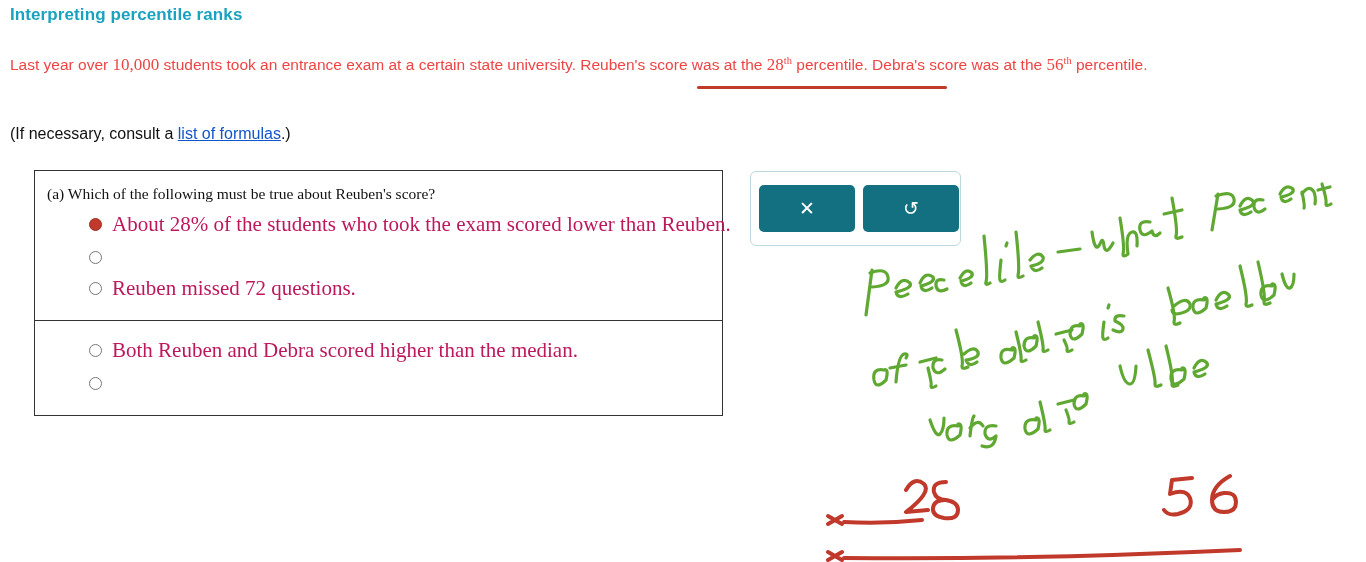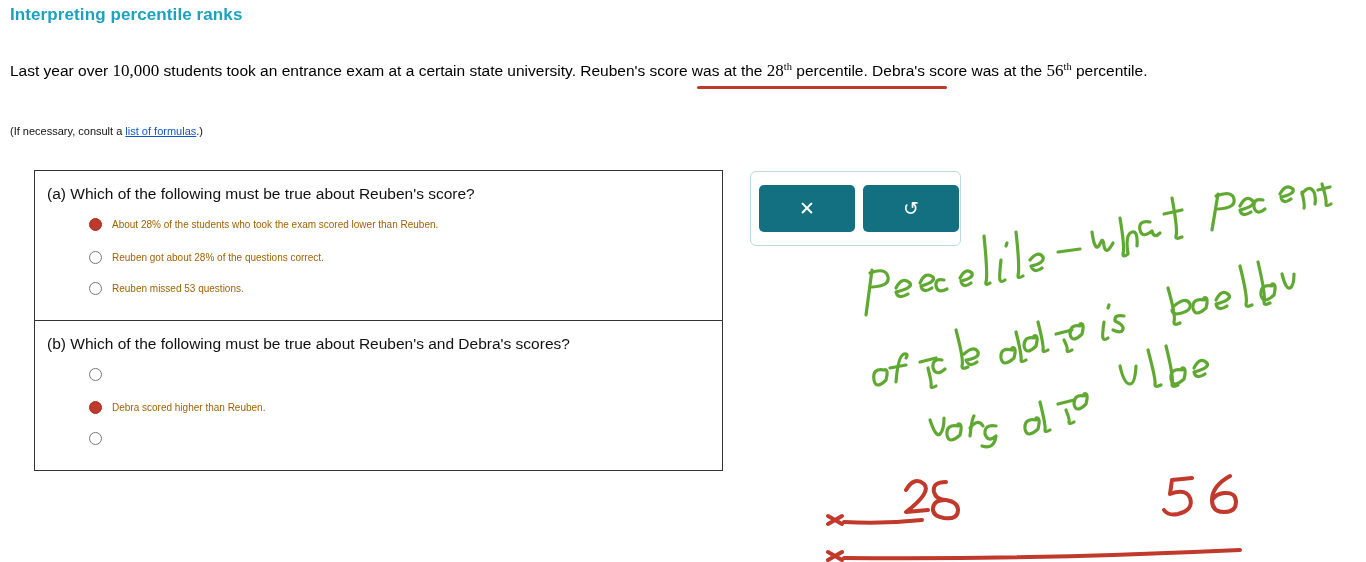--- a/index.html
+++ b/index.html
@@ -29,22 +29,22 @@
     font-weight: bold;
     color: #1aa2c0;
     letter-spacing: 0.1px;
   }
   .stem {
     position: absolute;
     left: 10px;
     top: 52px;
     width: 1330px;
     font-size: 15.5px;
-    line-height: 30px;
-    color: #000000;
+    line-height: 18px;
+    color: #ef4444;
   }
   .serif-num {
     font-family: "Liberation Serif", serif;
     font-size: 17px;
   }
   sup.th {
     font-family: "Liberation Serif", serif;
     font-size: 10.5px;
     vertical-align: super;
   }
@@ -54,37 +54,38 @@
     top: 86px;
     width: 250px;
     height: 3px;
     background: #c0392b;
     border-radius: 2px;
   }
   .formula-line {
     position: absolute;
     left: 10px;
     top: 125px;
-    font-size: 11px;
+    font-size: 16px;
     color: #111;
   }
   .formula-link {
     color: #1155cc;
     text-decoration: underline;
     cursor: pointer;
   }
   
   .qbox {
     position: absolute;
     left: 34px;
     top: 170px;
     width: 689px;
     border: 1px solid #333;
     background: #fff;
     box-sizing: border-box;
+    font-family: Liberation Serif, serif;
   }
   .qpart {
     padding: 14px 16px 16px 12px;
     box-sizing: border-box;
   }
   .qpart.b {
     border-top: 1px solid #333;
   }
   .qprompt {
     font-size: 15.5px;
@@ -93,22 +94,22 @@
   }
   .choices {
     margin: 0;
     padding: 0 0 0 42px;
     list-style: none;
   }
   .choice {
     display: flex;
     align-items: center;
     min-height: 31px;
-    font-size: 10px;
-    color: #a16207;
+    font-size: 21px;
+    color: #be185d;
   }
   .radio {
     width: 13px;
     height: 13px;
     border: 1px solid #777;
     border-radius: 50%;
     background: #fff;
     box-sizing: border-box;
     margin-right: 10px;
     flex: 0 0 auto;
@@ -182,41 +183,33 @@
         <span>(a)</span>
         <span>Which of the following must be true about Reuben's score?</span>
       </div>
       <ul class="choices">
         <li class="choice choice-a0">
           <span class="radio selected"></span>
           <span class="choice-label">About 28% of the students who took the exam scored lower than Reuben.</span>
         </li>
         <li class="choice">
           <span class="radio"></span>
-          <span class="choice-label">Reuben got about 28% of the questions correct.</span>
         </li>
         <li class="choice">
           <span class="radio"></span>
-          <span class="choice-label">Reuben missed 53 questions.</span>
+          <span class="choice-label">Reuben missed 72 questions.</span>
         </li>
       </ul>
     </div>
 
     <div class="qpart b">
-      <div class="qprompt">
-        <span>(b)</span>
-        <span>Which of the following must be true about Reuben's and Debra's scores?</span>
-      </div>
       <ul class="choices">
         <li class="choice choice-a0">
           <span class="radio"></span>
-        </li>
-        <li class="choice">
-          <span class="radio selected"></span>
-          <span class="choice-label">Debra scored higher than Reuben.</span>
+          <span class="choice-label">Both Reuben and Debra scored higher than the median.</span>
         </li>
         <li class="choice">
           <span class="radio"></span>
         </li>
       </ul>
     </div>
 
   </div>
 
   <div class="toolbar">

